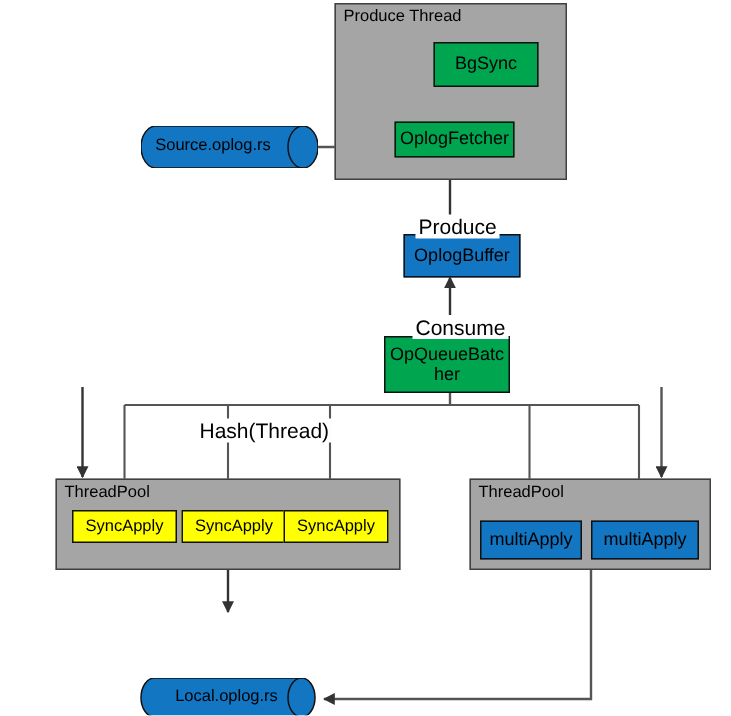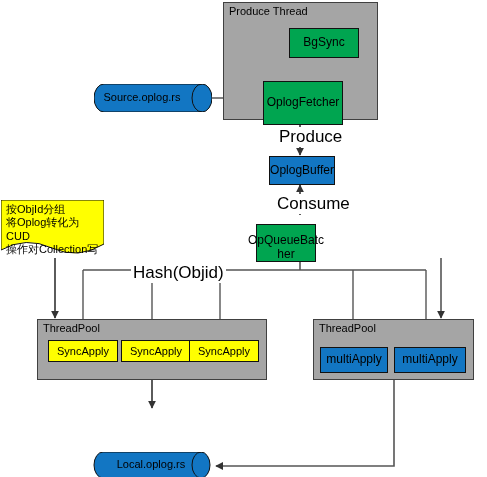--- a/index.html
+++ b/index.html
@@ -57,25 +57,26 @@
     border: 1px solid #111111;
     font-size: 12px;
   }
   .proc-yellow {
     background: #ffff00;
     border: 1px solid #111111;
     font-size: 11px;
   }
   .edge-label {
     position: absolute;
-    font-size: 17px;
+    font-size: 14px;
     color: #000000;
     background: #ffffff;
     padding: 0 2px;
     white-space: nowrap;
+    margin-top: 16px;
   }
   .note {
     position: absolute;
     font-size: 11px;
     color: #000000;
     padding: 2px 3px 0 3px;
     box-sizing: border-box;
     line-height: 1.22;
     white-space: pre-line;
   }
@@ -148,29 +149,29 @@
   </div>
 
   <div class="node container-box" style="left:313px; top:319px; width:161px; height:61px;">
     <span class="container-label">ThreadPool</span>
   </div>
 
   <div class="node proc-green" style="left:265px; top:28px; width:70px; height:30px;margin-left:24px;">
     <span>BgSync</span>
   </div>
 
-  <div class="node proc-green" style="left:263px; top:81px; width:80px; height:44px;">
+  <div class="node proc-green" style="left:263px; top:81px; width:80px; height:24px;">
     <span>OplogFetcher</span>
   </div>
 
-  <div class="node proc-blue" style="left:269px; top:156px; width:66px; height:29px;">
+  <div class="node proc-blue" style="left:269px; top:156px; width:78px; height:29px;">
     <span>OplogBuffer</span>
   </div>
 
-  <div class="node proc-green" style="left:256px; top:224px; width:60px; height:38px;align-items:flex-end;">
+  <div class="node proc-green" style="left:256px; top:224px; width:84px; height:38px;">
     <span class="wrapline">OpQueueBatc
 her</span>
   </div>
 
   <div class="node proc-yellow" style="left:48px; top:340px; width:70px; height:22px;">
     <span>SyncApply</span>
   </div>
   <div class="node proc-yellow" style="left:121px; top:340px; width:70px; height:22px;">
     <span>SyncApply</span>
   </div>
@@ -195,29 +196,21 @@
 
 
   <div style="position:absolute; left:93px; top:452px; width:118px; height:26px;">
     <svg width="118" height="26" viewBox="0 0 118 26">
       <path d="M10 0 H108 A9 13 0 0 1 108 26 H10 A9 13 0 0 1 10 0 Z" fill="#1276c3" stroke="#111111" stroke-width="1"></path>
       <path d="M108 0 A9 13 0 0 0 108 26" fill="none" stroke="#111111" stroke-width="1"></path>
     </svg>
     <span class="cyl-text" style="left:12px; top:6px; width:92px; text-align:center;">Local.oplog.rs</span>
   </div>
 
-  <div style="position:absolute; left:1px; top:200px; width:103px; height:58px;">
-    <svg width="103" height="58" viewBox="0 0 103 58" style="position:absolute;left:0;top:0;">
-      <path d="M0 0 H103 V44 Q77 60 51 48 Q25 36 0 50 Z" fill="#ffff00" stroke="#111111" stroke-width="1"></path>
-    </svg>
-    <span class="note note-text" style="left:2px; top:1px; width:101px;">按ObjId分组
-将Oplog转化为CUD
-操作对Collection写</span>
-  </div>
 
 
   <span class="edge-label" style="left:277px; top:127px;">Produce</span>
 
   <span class="edge-label" style="left:275px; top:194px;">Consume</span>
 
-  <span class="edge-label" style="left:131px; top:263px;">Hash(Objid)</span>
+  <span class="edge-label" style="left:131px; top:263px;">Hash(Thread)</span>
 
 </div>
 
 </body></html>

